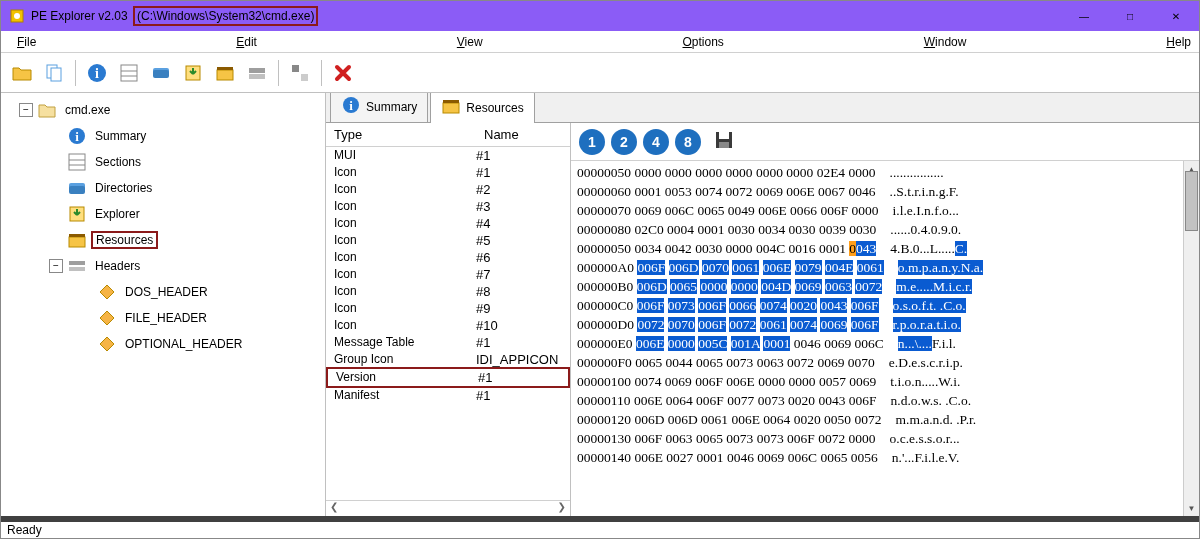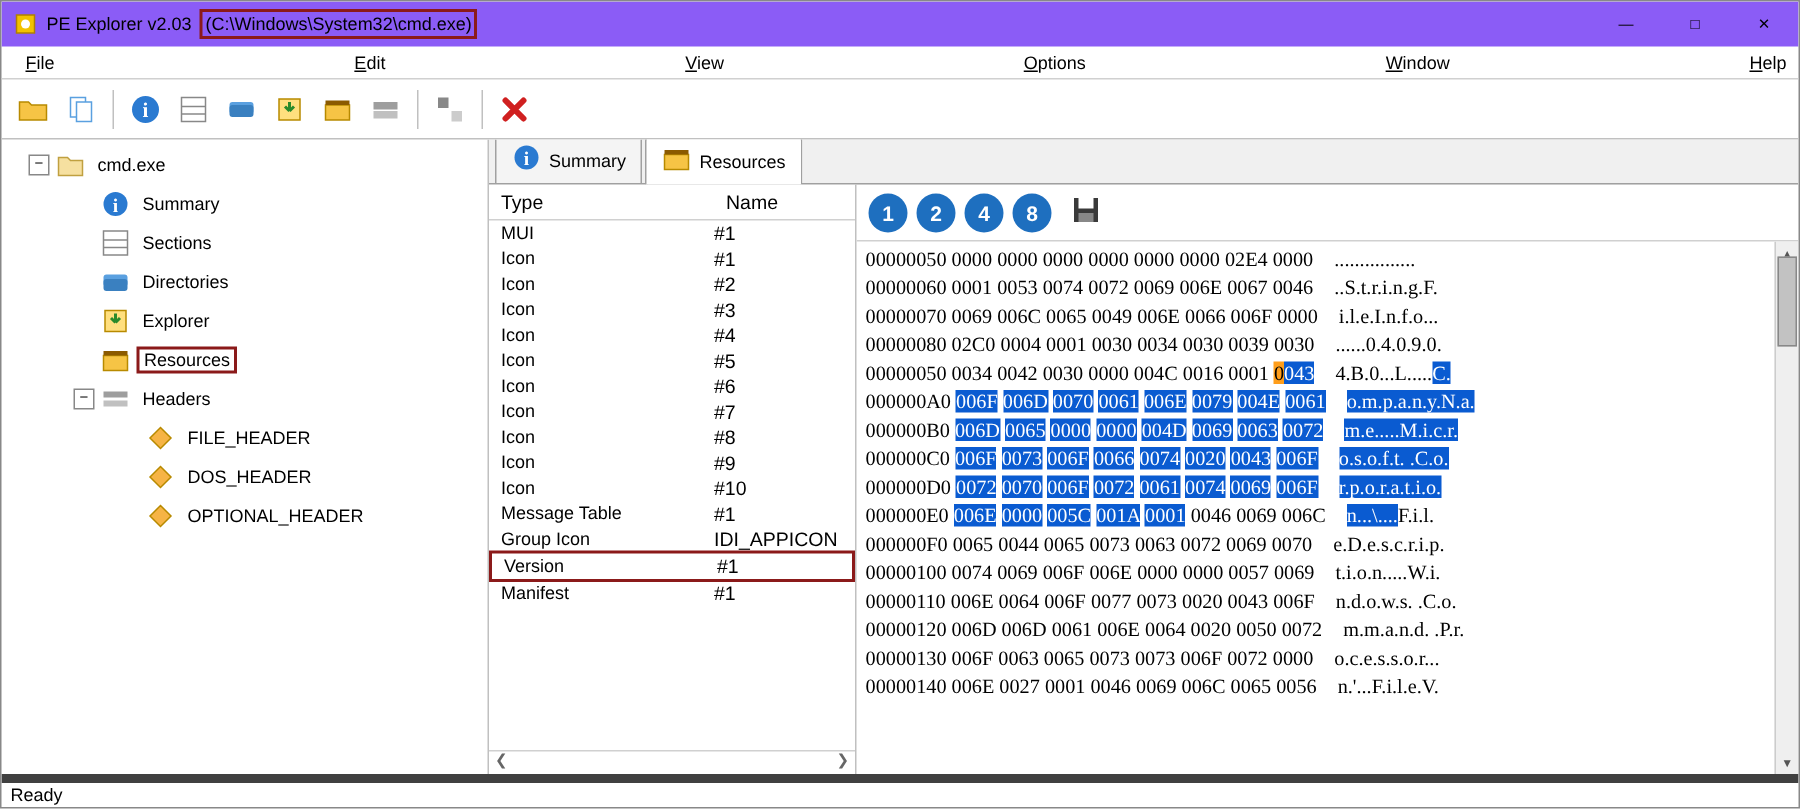--- a/index.html
+++ b/index.html
@@ -409,30 +409,30 @@
           </span>
           <span class="lbl">Headers</span>
         </div>
         <div class="node lvl3">
           <span style="width:14px;display:inline-block"></span>
           <span class="ticon">
             <svg width="18" height="18">
               <polygon points="9,2 16,9 9,16 2,9" fill="#f6b445" stroke="#b88a00"></polygon>
             </svg>
           </span>
-          <span class="lbl">FILE_HEADER</span>
+          <span class="lbl">DOS_HEADER</span>
         </div>
         <div class="node lvl3">
           <span style="width:14px;display:inline-block"></span>
           <span class="ticon">
             <svg width="18" height="18">
               <polygon points="9,2 16,9 9,16 2,9" fill="#f6b445" stroke="#b88a00"></polygon>
             </svg>
           </span>
-          <span class="lbl">DOS_HEADER</span>
+          <span class="lbl">FILE_HEADER</span>
         </div>
         <div class="node lvl3">
           <span style="width:14px;display:inline-block"></span>
           <span class="ticon">
             <svg width="18" height="18">
               <polygon points="9,2 16,9 9,16 2,9" fill="#f6b445" stroke="#b88a00"></polygon>
             </svg>
           </span>
           <span class="lbl">OPTIONAL_HEADER</span>
         </div>

